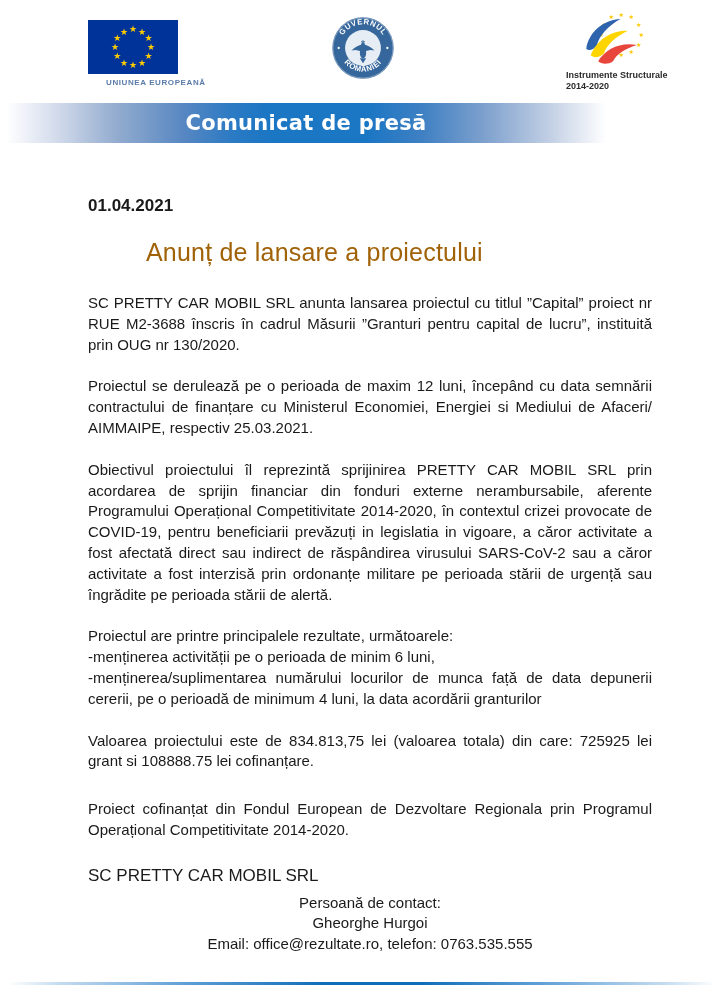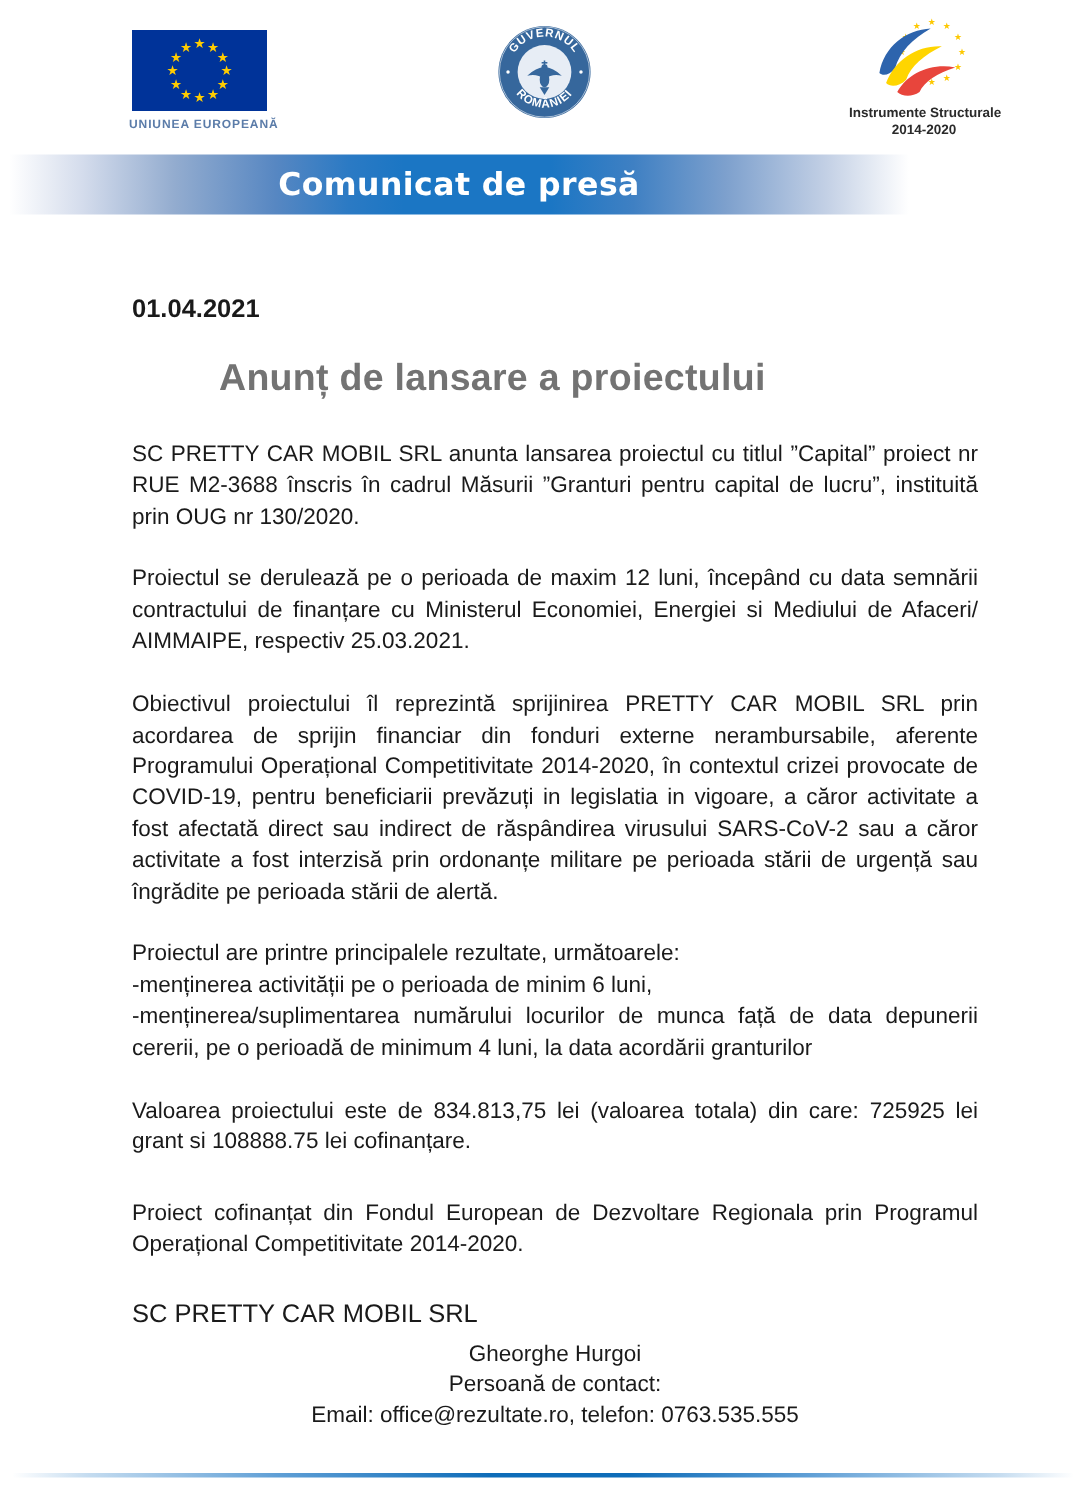--- a/index.html
+++ b/index.html
@@ -7,44 +7,44 @@
   .page {
     position:relative; width:724px; height:1000px; margin:0 auto;
     background:#ffffff; overflow:hidden;
     font-family:"Liberation Sans", sans-serif; color:#1a1a1a;
   }
 
   
   .logo-header { position:absolute; top:0; left:0; width:724px; height:100px; }
   .eu-block { position:absolute; left:86px; top:20px; width:94px; text-align:center; }
   .eu-flag { display:block; width:90px; height:54px; margin:0 auto; }
-  .eu-label { margin-top:4px; font-size:8px; letter-spacing:0.6px; color:#5b7ca9; font-weight:bold; white-space:nowrap; }
+  .eu-label { margin-top:4px; font-size:8px; letter-spacing:0.6px; color:#5b7ca9; font-weight:bold; white-space:nowrap;margin-left:20px; }
   .gov-block { position:absolute; left:331px; top:16px; width:64px; height:64px; }
   .gov-block svg { width:64px; height:64px; display:block; }
-  .is-block { position:absolute; left:566px; top:10px; width:100px; text-align:center; }
+  .is-block { position:absolute; left:566px; top:10px; width:100px; }
   .is-block svg { width:92px; height:58px; display:block; margin:0 auto; }
   .is-label { margin-top:2px; font-size:9px; line-height:11px; font-weight:bold; color:#2b2b2b; white-space:nowrap; }
 
   
   .banner {
     position:absolute; top:103px; left:0; width:612px; height:40px;
     display:flex; align-items:center; justify-content:center;
     background:linear-gradient(90deg,
       #ffffff 1%, #d4dcec 9%, #93accf 19%, #5787c2 30%, #2b7ac4 38%,
       #1b76c4 44%, #1b76c4 60%, #3f80c3 69%, #7da0cd 79%, #c3d0e5 90%, #ffffff 99%);
   }
   .banner-title {
     color:#ffffff; font-size:21px; font-weight:bold; letter-spacing:0.3px;
     font-family:"DejaVu Sans", sans-serif;
   }
 
   
   .content { position:absolute; top:196px; left:88px; width:564px; }
   .doc-date { font-weight:bold; font-size:17px; margin-bottom:22px; }
-  .doc-title { font-size:25px; font-weight:bold; color:#737373; margin:0 0 26px 58px; letter-spacing:0.2px; }
+  .doc-title { font-size:25px; font-weight:normal; color:#a16207; margin:0 0 26px 58px; letter-spacing:0.2px; }
   .content p, .results-block { font-size:15px; line-height:20.8px; text-align:justify; margin:0 0 21px 0; }
   .results-block div { text-align:justify; }
   .gap-lg { margin-top:27px !important; }
   .company-block { font-size:17px; line-height:20.8px; margin:25px 0 6px 0; }
   .contact-block { font-size:15px; line-height:20.8px; text-align:center; }
 
   
   .footer-line {
     position:absolute; left:8px; right:8px; bottom:15px; height:3px; border-radius:2px;
     background:linear-gradient(90deg,
@@ -153,20 +153,20 @@
     </div>
 
     <p>Valoarea proiectului este de 834.813,75 lei (valoarea totala) din care: 725925 lei grant si 108888.75 lei cofinanțare.</p>
     <p class="gap-lg">Proiect cofinanțat din Fondul European de Dezvoltare Regionala prin Programul Operațional Competitivitate 2014-2020.</p>
 
     <div class="company-block">
       <div>SC PRETTY CAR MOBIL SRL</div>
     </div>
 
     <div class="contact-block">
+      <div>Persoană de contact:</div>
       <div>Gheorghe Hurgoi</div>
-      <div>Persoană de contact:</div>
       <div>Email: office@rezultate.ro, telefon: 0763.535.555</div>
     </div>
   </main>
 
   <div class="footer-line"></div>
 </div>
 
 </body></html>

